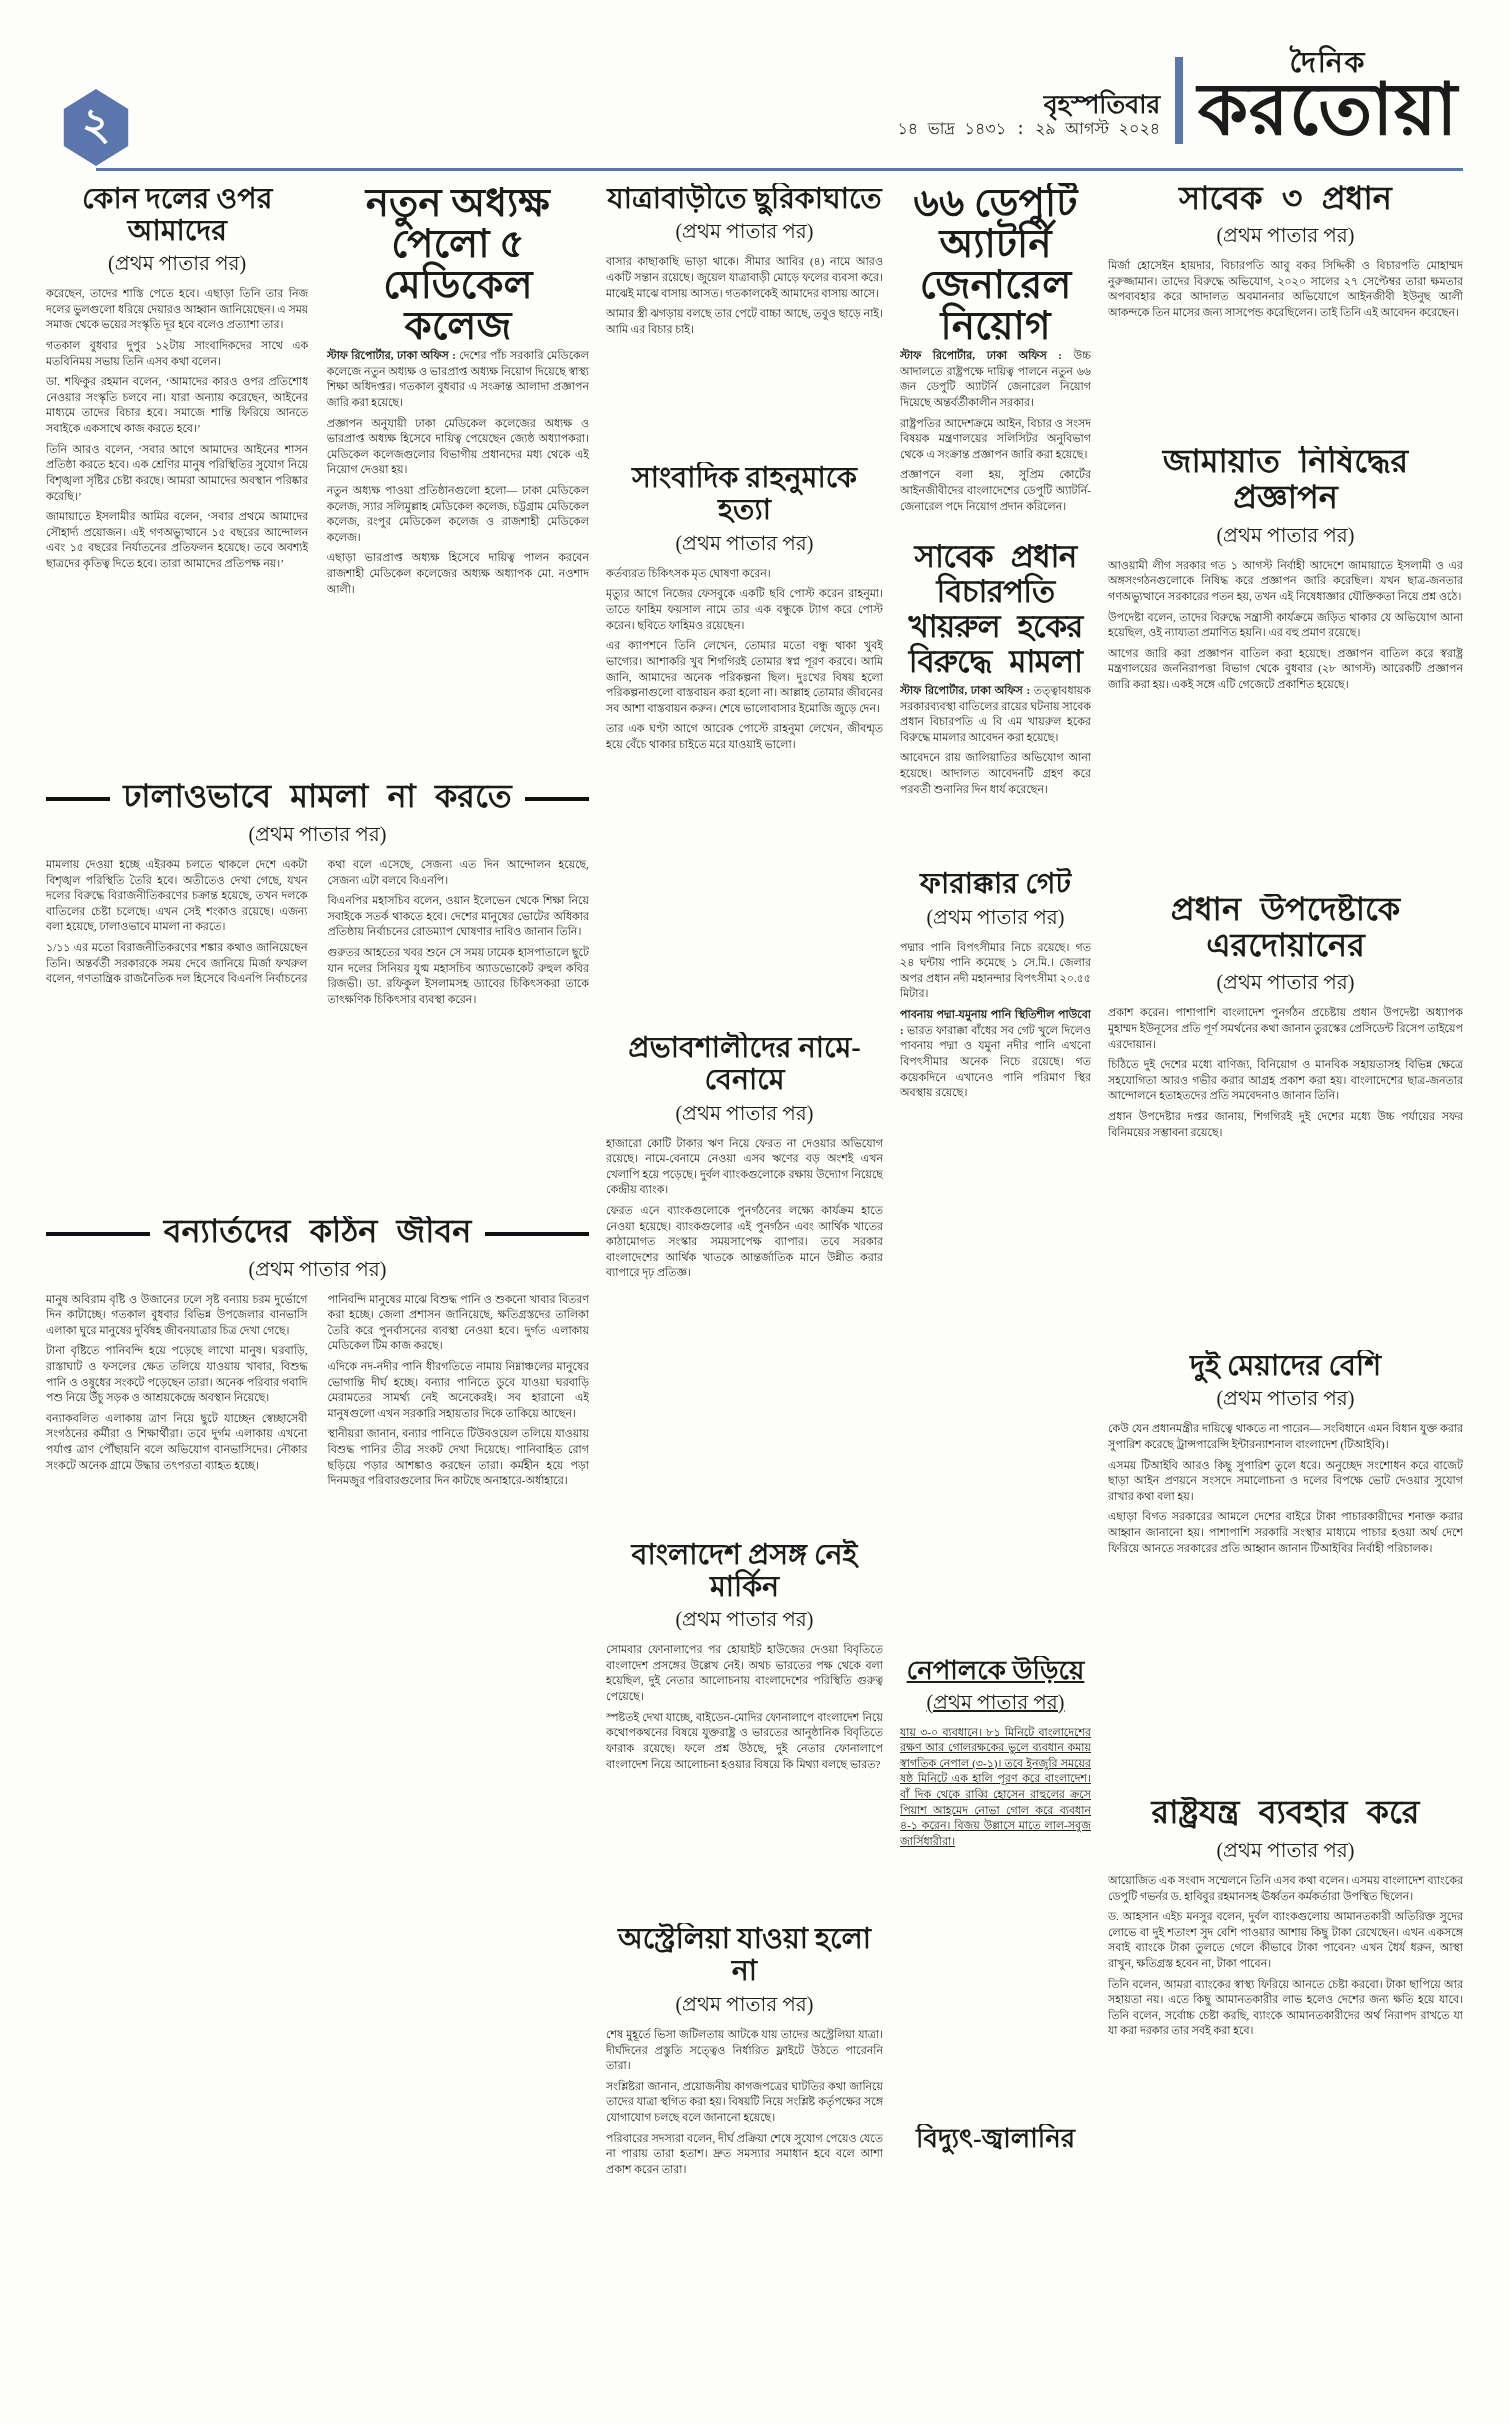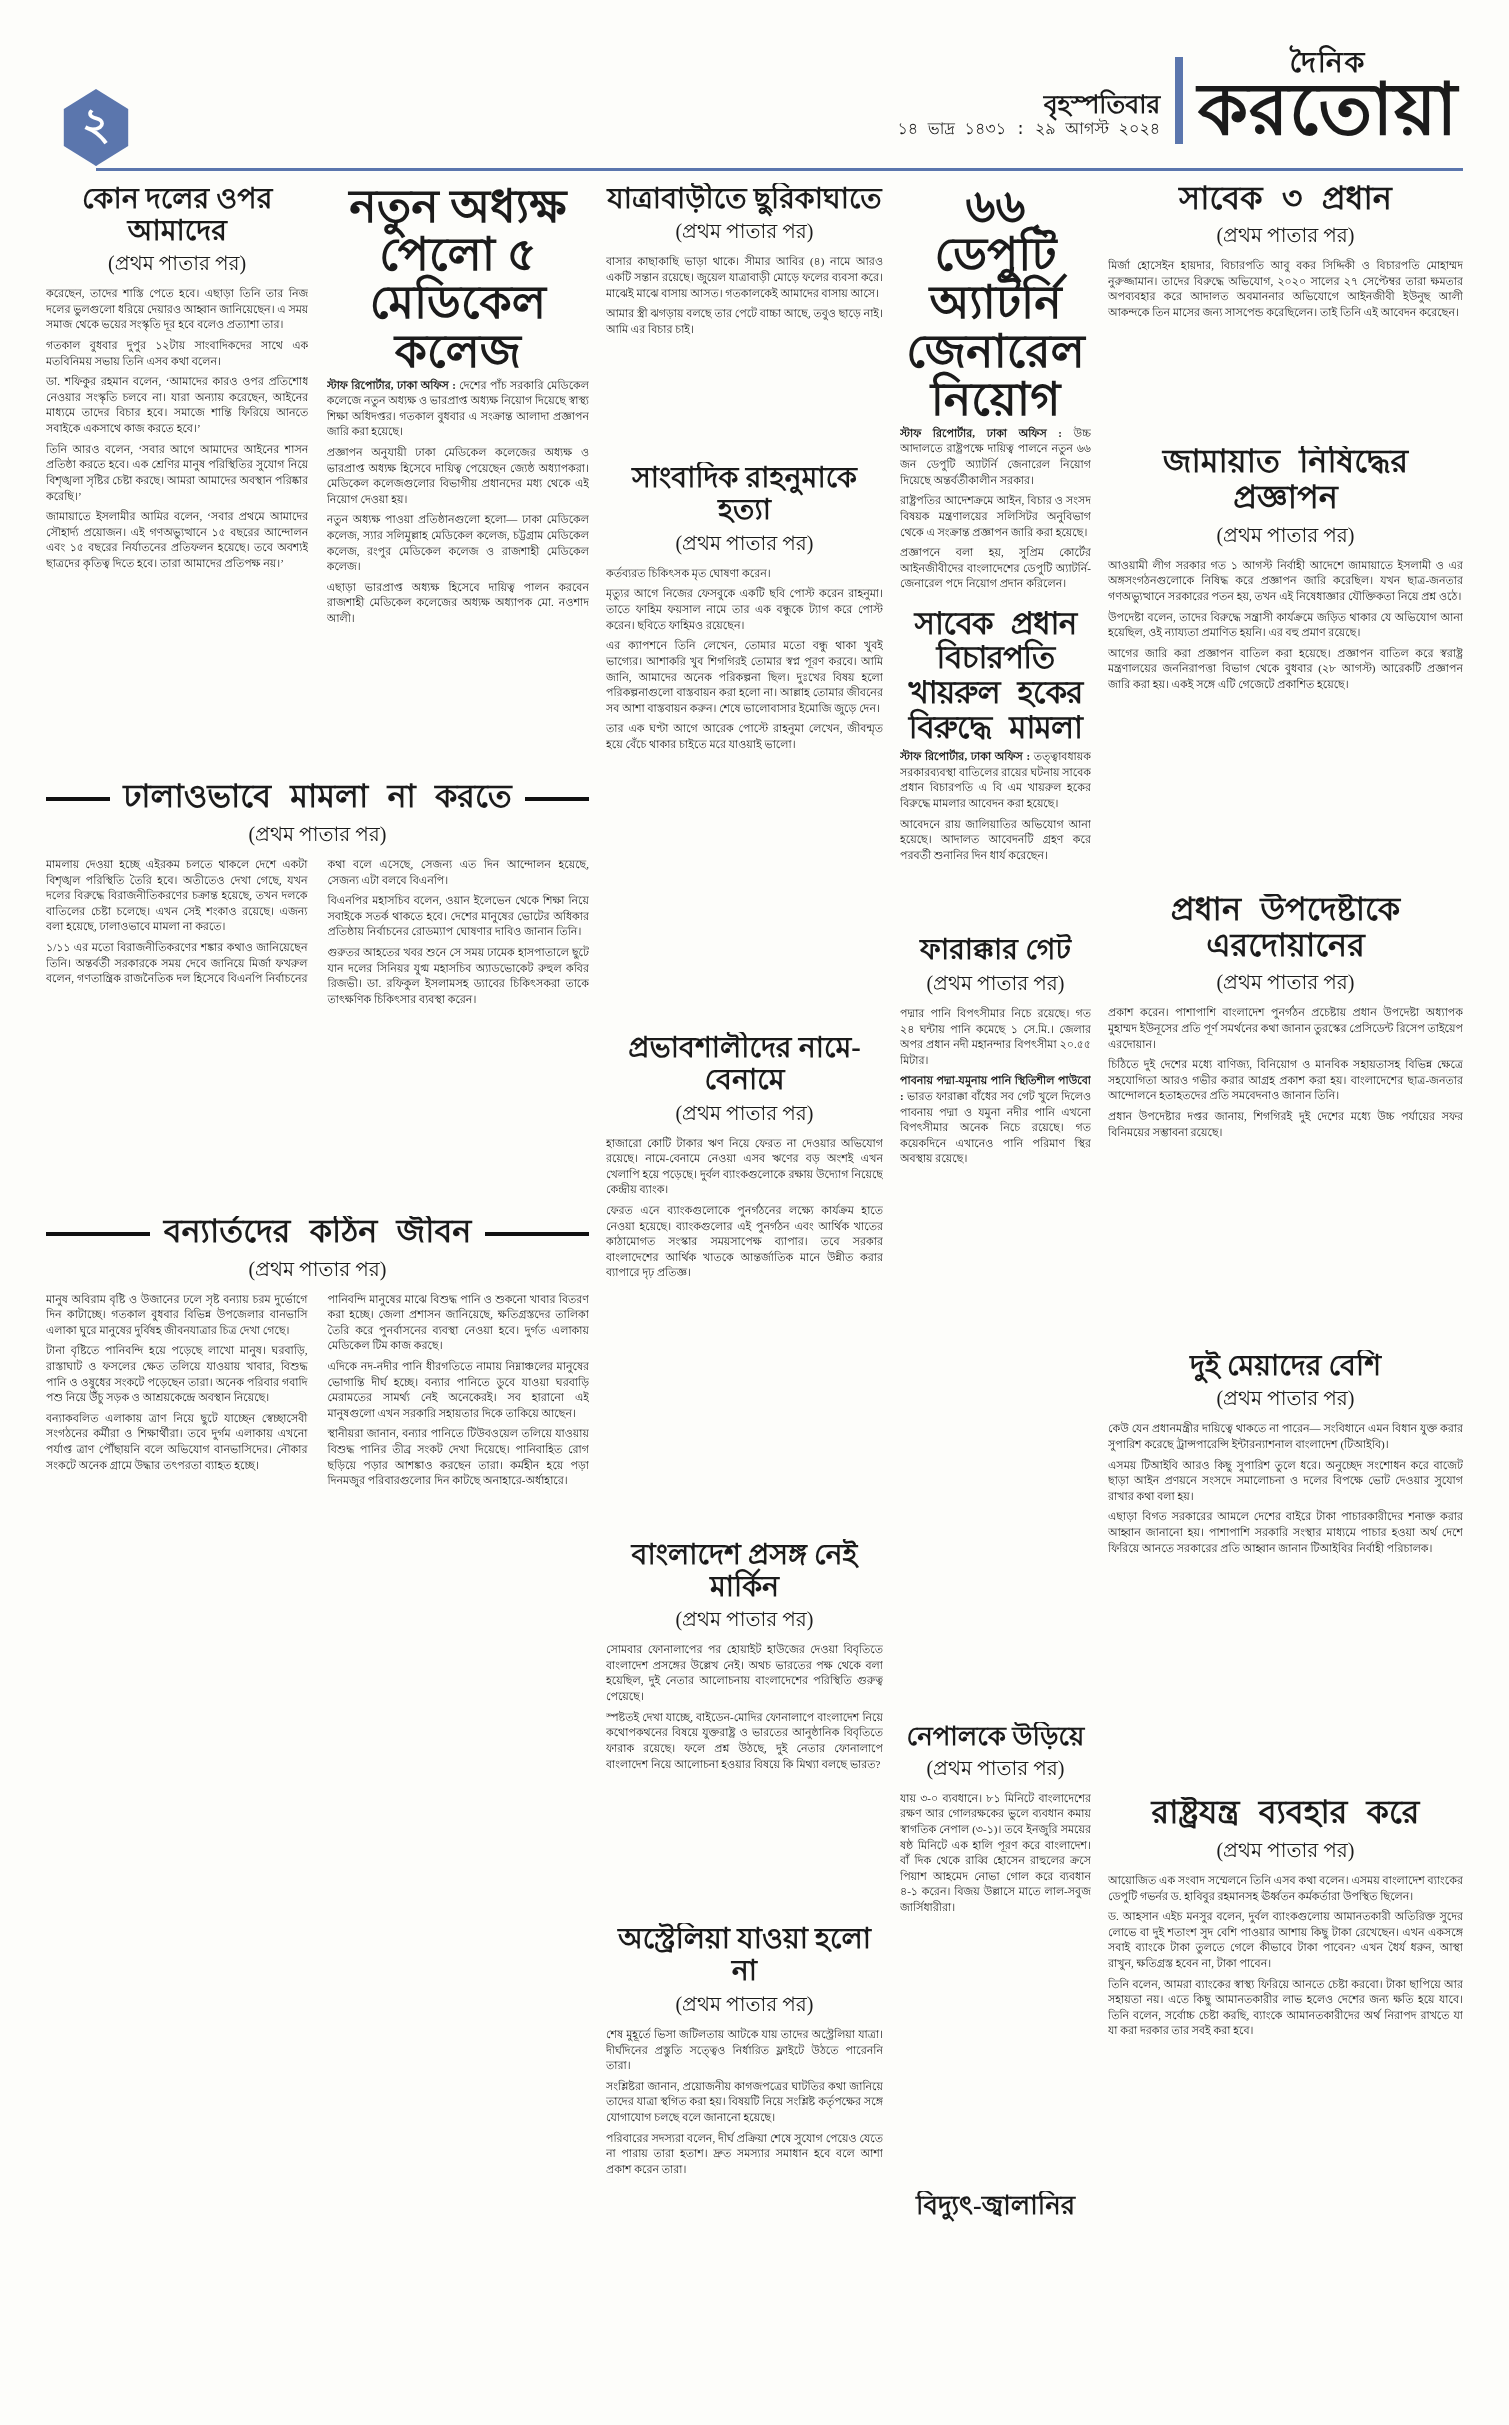--- a/index.html
+++ b/index.html
@@ -49,21 +49,21 @@
   .left-top{display:grid;grid-template-columns:1fr 1fr;column-gap:18.4px;}
   .newscol{display:flex;flex-direction:column;}
 
   
   .article{margin-bottom:11.7px;overflow:hidden;}
   .article .hl{
     font-weight:bold;text-align:center;line-height:1.12;
     font-family:"Liberation Serif","DejaVu Serif",serif;
     margin-bottom:1.7px;
   }
-  .h-xl .hl{font-size:46px;line-height:1.05;}
+  .h-xl .hl{font-size:39px;line-height:1.05;}
   .h-lg .hl{font-size:32px;font-family:Liberation Mono, monospace;}
   .h-md .hl{font-size:28.5px;}
   .h-sm .hl{font-size:26px;}
   .display2 .hl{font-family:Liberation Mono, monospace;font-size:31px;font-weight:900;letter-spacing:-0.8px;}
   .ruled .hl{display:flex;align-items:center;gap:13.4px;}
   .ruled .hl::before,.ruled .hl::after{content:"";flex:1;height:4.2px;background:#111;}
   .continued{display:block;text-align:center;font-size:20px;margin:1.7px 0 5px;}
   .art-body{font-size:11px;line-height:1.42;text-align:justify;}
   .art-body p{margin-bottom:5px;text-indent:0;}
   .byline{font-weight:bold;}
@@ -225,21 +225,21 @@
 
   <article class="article h-md" style="min-height: 776px;">
     <h2 class="hl"><span>ফারাক্কার গেট</span></h2>
     <span class="continued">(প্রথম পাতার পর)</span>
     <div class="art-body">
             <p>পদ্মার পানি বিপৎসীমার নিচে রয়েছে। গত ২৪ ঘন্টায় পানি কমেছে ১ সে.মি.। জেলার অপর প্রধান নদী মহানন্দার বিপৎসীমা ২০.৫৫ মিটার।</p>
             <p><span class="lead-bold">পাবনায় পদ্মা-যমুনায় পানি স্থিতিশীল পাউবো : </span>ভারত ফারাক্কা বাঁধের সব গেট খুলে দিলেও পাবনায় পদ্মা ও যমুনা নদীর পানি এখনো বিপৎসীমার অনেক নিচে রয়েছে। গত কয়েকদিনে এখানেও পানি পরিমাণ স্থির অবস্থায় রয়েছে।</p>
           </div>
   </article>
 
-  <article class="article h-sm" style="min-height: 457px;">
+  <article class="article h-sm" style="min-height: 457px; text-decoration: underline;">
     <h2 class="hl"><span>নেপালকে উড়িয়ে</span></h2>
     <span class="continued">(প্রথম পাতার পর)</span>
     <div class="art-body">
             <p>যায় ৩-০ ব্যবধানে। ৮১ মিনিটে বাংলাদেশের রক্ষণ আর গোলরক্ষকের ভুলে ব্যবধান কমায় স্বাগতিক নেপাল (৩-১)। তবে ইনজুরি সময়ের ষষ্ঠ মিনিটে এক হালি পূরণ করে বাংলাদেশ। বাঁ দিক থেকে রাব্বি হোসেন রাহুলের ক্রসে পিয়াশ আহমেদ নোভা গোল করে ব্যবধান ৪-১ করেন। বিজয় উল্লাসে মাতে লাল-সবুজ জার্সিধারীরা।</p>
           </div>
   </article>
 
   <article class="article h-sm" style="min-height: 277px;">
     <h2 class="hl"><span>বিদ্যুৎ-জ্বালানির</span></h2>
 

